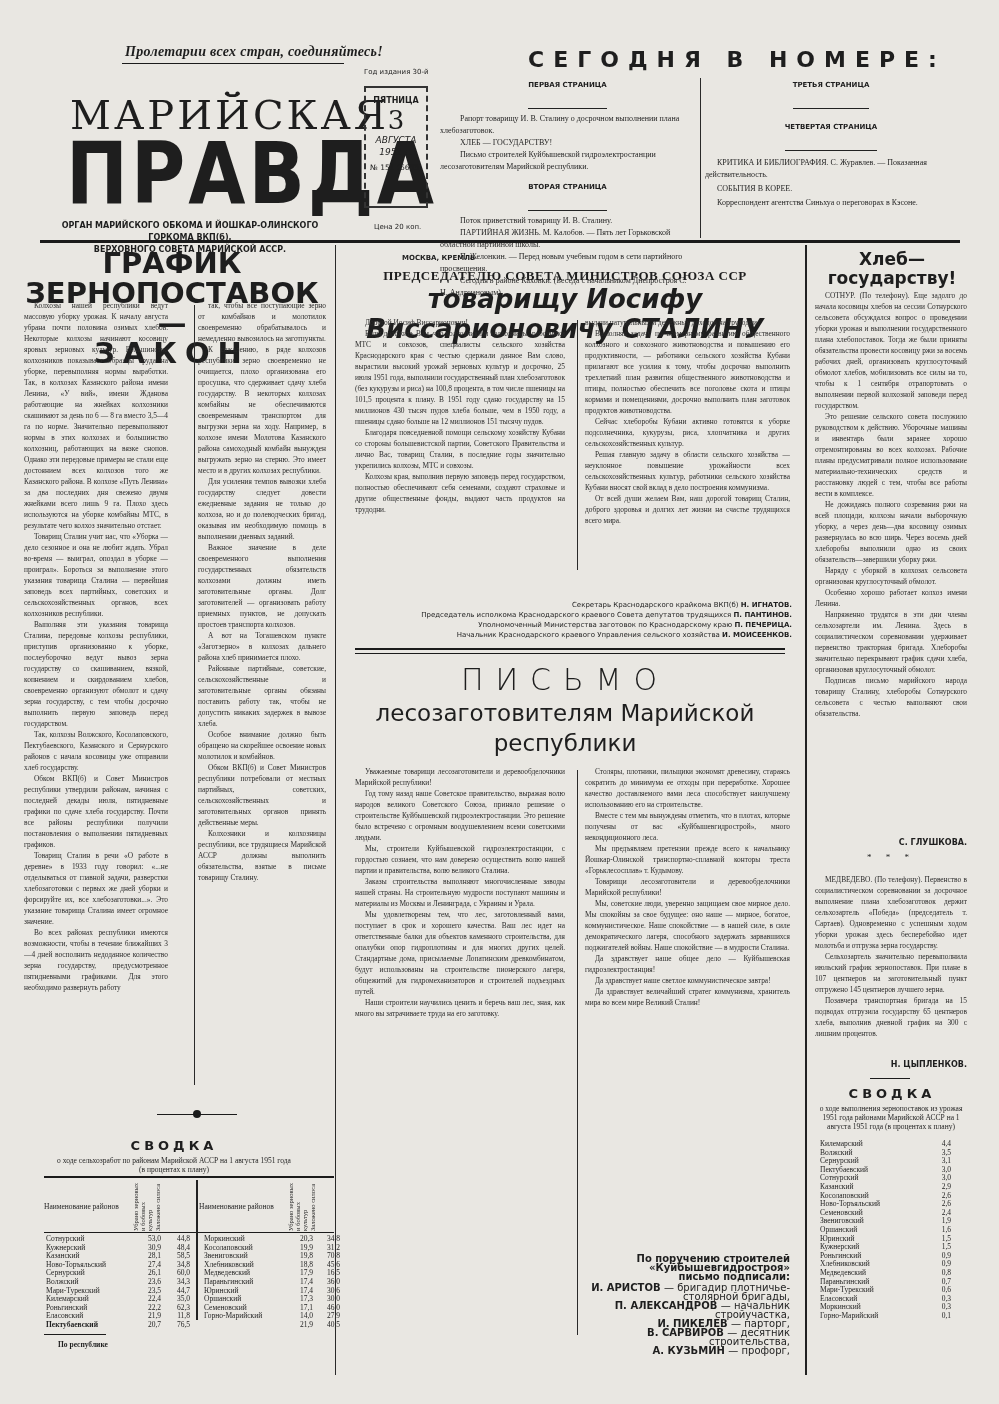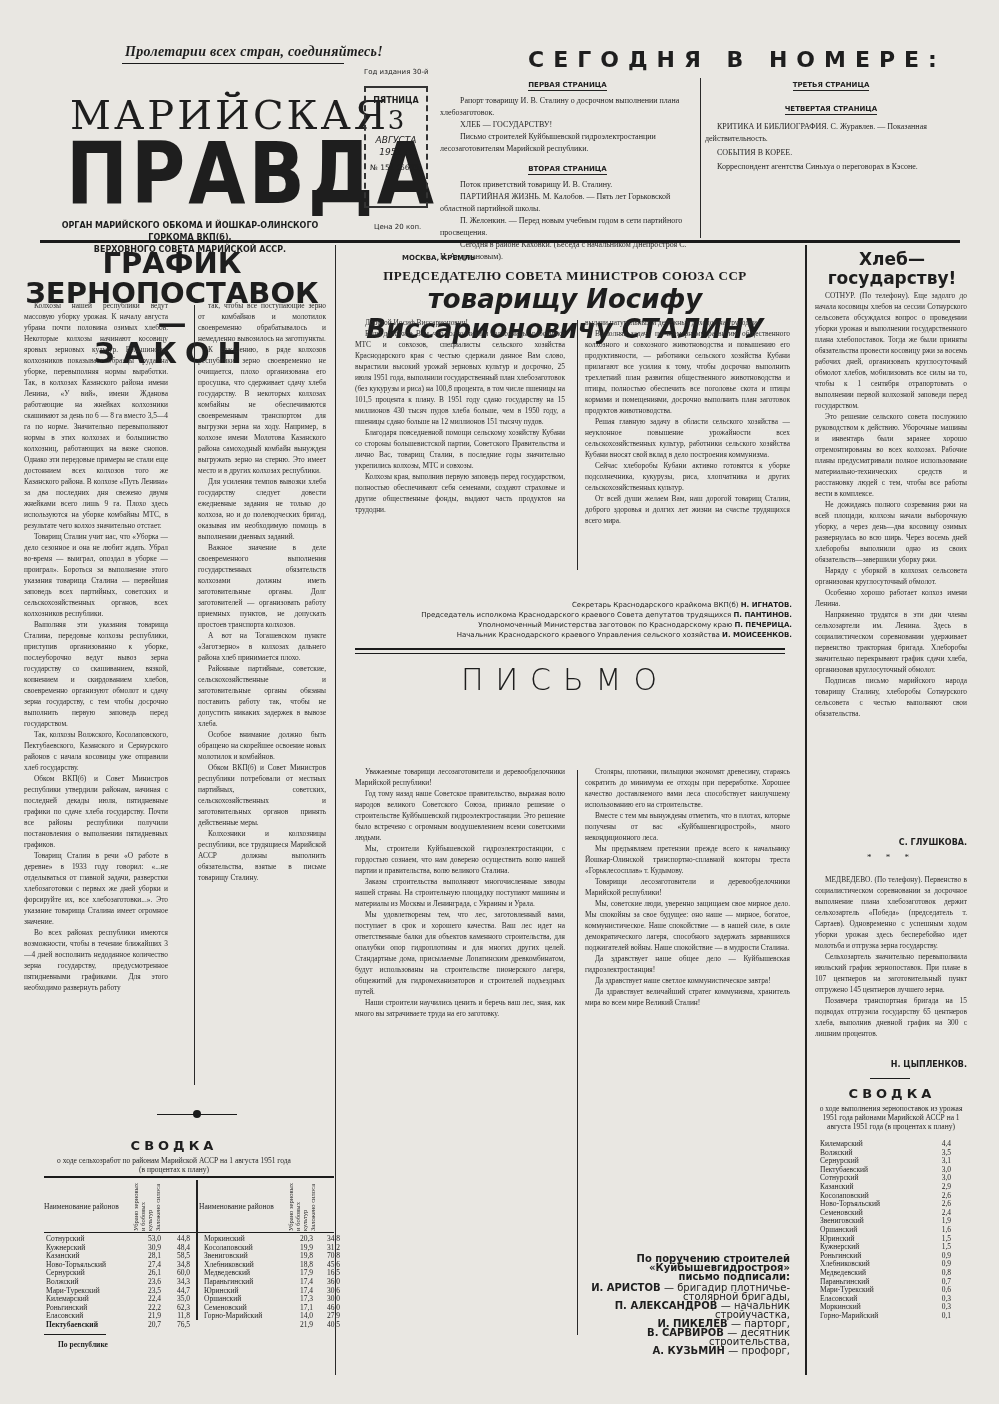--- a/index.html
+++ b/index.html
@@ -17,21 +17,21 @@
 
   
   .motto { font-style: italic; font-weight: bold; font-size: 14px; letter-spacing: 0.3px; }
   .title1 { font-family: "DejaVu Serif", serif; font-size: 40px; letter-spacing: 3px; font-weight: normal; }
   .title2 { font-family: "DejaVu Sans", sans-serif; font-weight: 900; font-size: 74px; letter-spacing: 3px; transform: scaleY(1.15); transform-origin: top left; }
   .organ { font-family: "DejaVu Sans", sans-serif; font-size: 8px; font-weight: bold; text-align: center; line-height: 12px; }
   .datebox { border-left: 2px dashed #333; border-right: 2px dashed #333; border-top: 2px solid #333; border-bottom: 2px solid #333; text-align: center; font-family: "DejaVu Sans", sans-serif; }
   .tiny { font-family: "DejaVu Sans", sans-serif; font-size: 7px; }
 
   .toc-head { font-family: "DejaVu Sans", sans-serif; font-size: 22px; letter-spacing: 9px; font-weight: bold; }
-  .toc-sub { font-family: "DejaVu Sans", sans-serif; font-size: 7px; font-weight: bold; border-bottom: 1px solid #222; display: inline-block; padding-bottom: 1px; text-align: center; }
+  .toc-sub { font-family: "DejaVu Sans", sans-serif; font-size: 7px; font-weight: bold; border-bottom: 1px solid #222; display: inline-block; padding-bottom: 19px; text-align: center; }
   .toc-text { font-size: 8px; line-height: 12px; }
 
   .headline { font-family: "DejaVu Sans", sans-serif; font-weight: bold; font-size: 29px; line-height: 30px; text-align: center; }
   .col-text { font-size: 7.4px; line-height: 11px; text-align: justify; color: #2b2b2b; }
   .col-text p { text-indent: 10px; }
   .sig { font-family: "DejaVu Sans", sans-serif; font-weight: bold; font-size: 8px; text-align: right; }
 
   .stalin-pre { font-family: "DejaVu Sans", sans-serif; font-size: 7px; font-weight: bold; }
   .stalin-h1 { font-weight: bold; font-size: 13px; text-align: center; letter-spacing: 0.5px; }
   .stalin-h2 { font-family: "DejaVu Sans", sans-serif; font-style: italic; font-weight: bold; font-size: 26px; text-align: center; }
@@ -285,44 +285,45 @@
 <div class="abs col-text" style="left:355px;top:317px;width:210px;height:256px;overflow:hidden;">
   <p>Дорогой Иосиф Виссарионович!</p>
   <p>Рады доложить Вам, что колхозники и колхозницы, работники МТС и совхозов, специалисты сельского хозяйства Краснодарского края с честью сдержали данное Вам слово, вырастили высокий урожай зерновых культур и досрочно, 25 июля 1951 года, выполнили государственный план хлебозаготовок (без кукурузы и риса) на 100,8 процента, в том числе пшеницы на 101,5 процента к плану. В 1951 году сдано государству на 15 миллионов 430 тысяч пудов хлеба больше, чем в 1950 году, а пшеницы сдано больше на 12 миллионов 151 тысячу пудов.</p>
   <p>Благодаря повседневной помощи сельскому хозяйству Кубани со стороны большевистской партии, Советского Правительства и лично Вас, товарищ Сталин, в последние годы значительно укрепились колхозы, МТС и совхозы.</p>
   <p>Колхозы края, выполнив первую заповедь перед государством, полностью обеспечивают себя семенами, создают страховые и другие общественные фонды, выдают часть продуктов на трудодни.</p>
 </div>
 <div class="vrule" style="left:577px;top:320px;height:250px;"></div>
 <div class="abs col-text" style="left:585px;top:317px;width:205px;height:256px;overflow:hidden;">
   <p style="text-indent:0;">выдачи натуральных и денежных доходов на трудодни.</p>
   <p>Выполняя задачу по всемерному развитию общественного колхозного и совхозного животноводства и повышению его продуктивности, — работники сельского хозяйства Кубани прилагают все усилия к тому, чтобы досрочно выполнить трехлетний план развития общественного животноводства и птицы, полностью обеспечить все поголовье скота и птицы кормами и помещениями, досрочно выполнить план заготовок продуктов животноводства.</p>
+  <p>Сейчас хлеборобы Кубани активно готовятся к уборке подсолнечника, кукурузы, риса, хлопчатника и других сельскохозяйственных культур.</p>
   <p>Решая главную задачу в области сельского хозяйства — неуклонное повышение урожайности всех сельскохозяйственных культур, работники сельского хозяйства Кубани вносят свой вклад в дело построения коммунизма.</p>
-  <p>Сейчас хлеборобы Кубани активно готовятся к уборке подсолнечника, кукурузы, риса, хлопчатника и других сельскохозяйственных культур.</p>
   <p>От всей души желаем Вам, наш дорогой товарищ Сталин, доброго здоровья и долгих лет жизни на счастье трудящихся всего мира.</p>
 </div>
 
 <div class="abs" style="left:340px;top:600px;width:452px;font-family:'DejaVu Sans',sans-serif;font-size:7px;text-align:right;line-height:10px;">
   <div><span>Секретарь Краснодарского крайкома ВКП(б)</span> <b>Н. ИГНАТОВ.</b></div>
   <div><span>Председатель исполкома Краснодарского краевого Совета депутатов трудящихся</span> <b>П. ПАНТИНОВ.</b></div>
   <div><span>Уполномоченный Министерства заготовок по Краснодарскому краю</span> <b>П. ПЕЧЕРИЦА.</b></div>
   <div><span>Начальник Краснодарского краевого Управления сельского хозяйства</span> <b>И. МОИСЕЕНКОВ.</b></div>
 </div>
 
 <div class="rule" style="left:355px;top:648px;width:430px;height:2px;"></div>
 <div class="rule" style="left:355px;top:653px;width:430px;height:1px;"></div>
 
 <div class="abs pismo" style="left:340px;top:662px;width:450px;">ПИСЬМО</div>
 <div class="abs pismo-sub" style="left:340px;top:698px;width:450px;">
+  <div>лесозаготовителям Марийской республики</div>
 </div>
 
 <div class="abs col-text" style="left:355px;top:766px;width:210px;height:572px;overflow:hidden;">
   <p>Уважаемые товарищи лесозаготовители и деревообделочники Марийской республики!</p>
   <p>Год тому назад наше Советское правительство, выражая волю народов великого Советского Союза, приняло решение о строительстве Куйбышевской гидроэлектростанции. Это решение было встречено с огромным воодушевлением всеми советскими людьми.</p>
   <p>Мы, строители Куйбышевской гидроэлектростанции, с гордостью сознаем, что нам доверено осуществить волю нашей партии и правительства, волю великого Сталина.</p>
-  <p>Заказы строительства выполняют многочисленные заводы нашей страны. На строительную площадку поступают машины и материалы из Москвы и Ленинграда, с Украины и Урала.</p>
+  <p>Заказы строительства выполняют многочисленные заводы нашей страны. На строительную мудрости поступают машины и материалы из Москвы и Ленинграда, с Украины и Урала.</p>
   <p>Мы удовлетворены тем, что лес, заготовленный вами, поступает в срок и хорошего качества. Ваш лес идет на ответственные балки для объектов каменного строительства, для опалубки опор гидроплотины и для многих других целей. Стандартные дома, присылаемые Лопатинским древкомбинатом, будут использованы на строительстве пионерского лагеря, общежитий для гидромеханизаторов и строителей подъездных путей.</p>
   <p>Наши строители научились ценить и беречь ваш лес, зная, как много вы затрачиваете труда на его заготовку.</p>
 </div>
 <div class="vrule" style="left:577px;top:770px;height:565px;"></div>
 <div class="abs col-text" style="left:585px;top:766px;width:205px;height:470px;overflow:hidden;">
   <p>Столяры, плотники, пильщики экономят древесину, стараясь сократить до минимума ее отходы при переработке. Хорошее качество доставляемого вами леса способствует наилучшему использованию его на строительстве.</p>
   <p>Вместе с тем мы вынуждены отметить, что в плотах, которые получены от вас «Куйбышевгидрострой», много некондиционного леса.</p>
   <p>Мы предъявляем претензии прежде всего к начальнику Йошкар-Олинской транспортно-сплавной конторы треста «Горьклесосплав» т. Кудымову.</p>
   <p>Товарищи лесозаготовители и деревообделочники Марийской республики!</p>
   <p>Мы, советские люди, уверенно защищаем свое мирное дело. Мы спокойны за свое будущее: оно наше — мирное, богатое, коммунистическое. Наше спокойствие — в нашей силе, в силе демократического лагеря, способного задержать зарвавшихся поджигателей войны. Наше спокойствие — в мудрости Сталина.</p>

